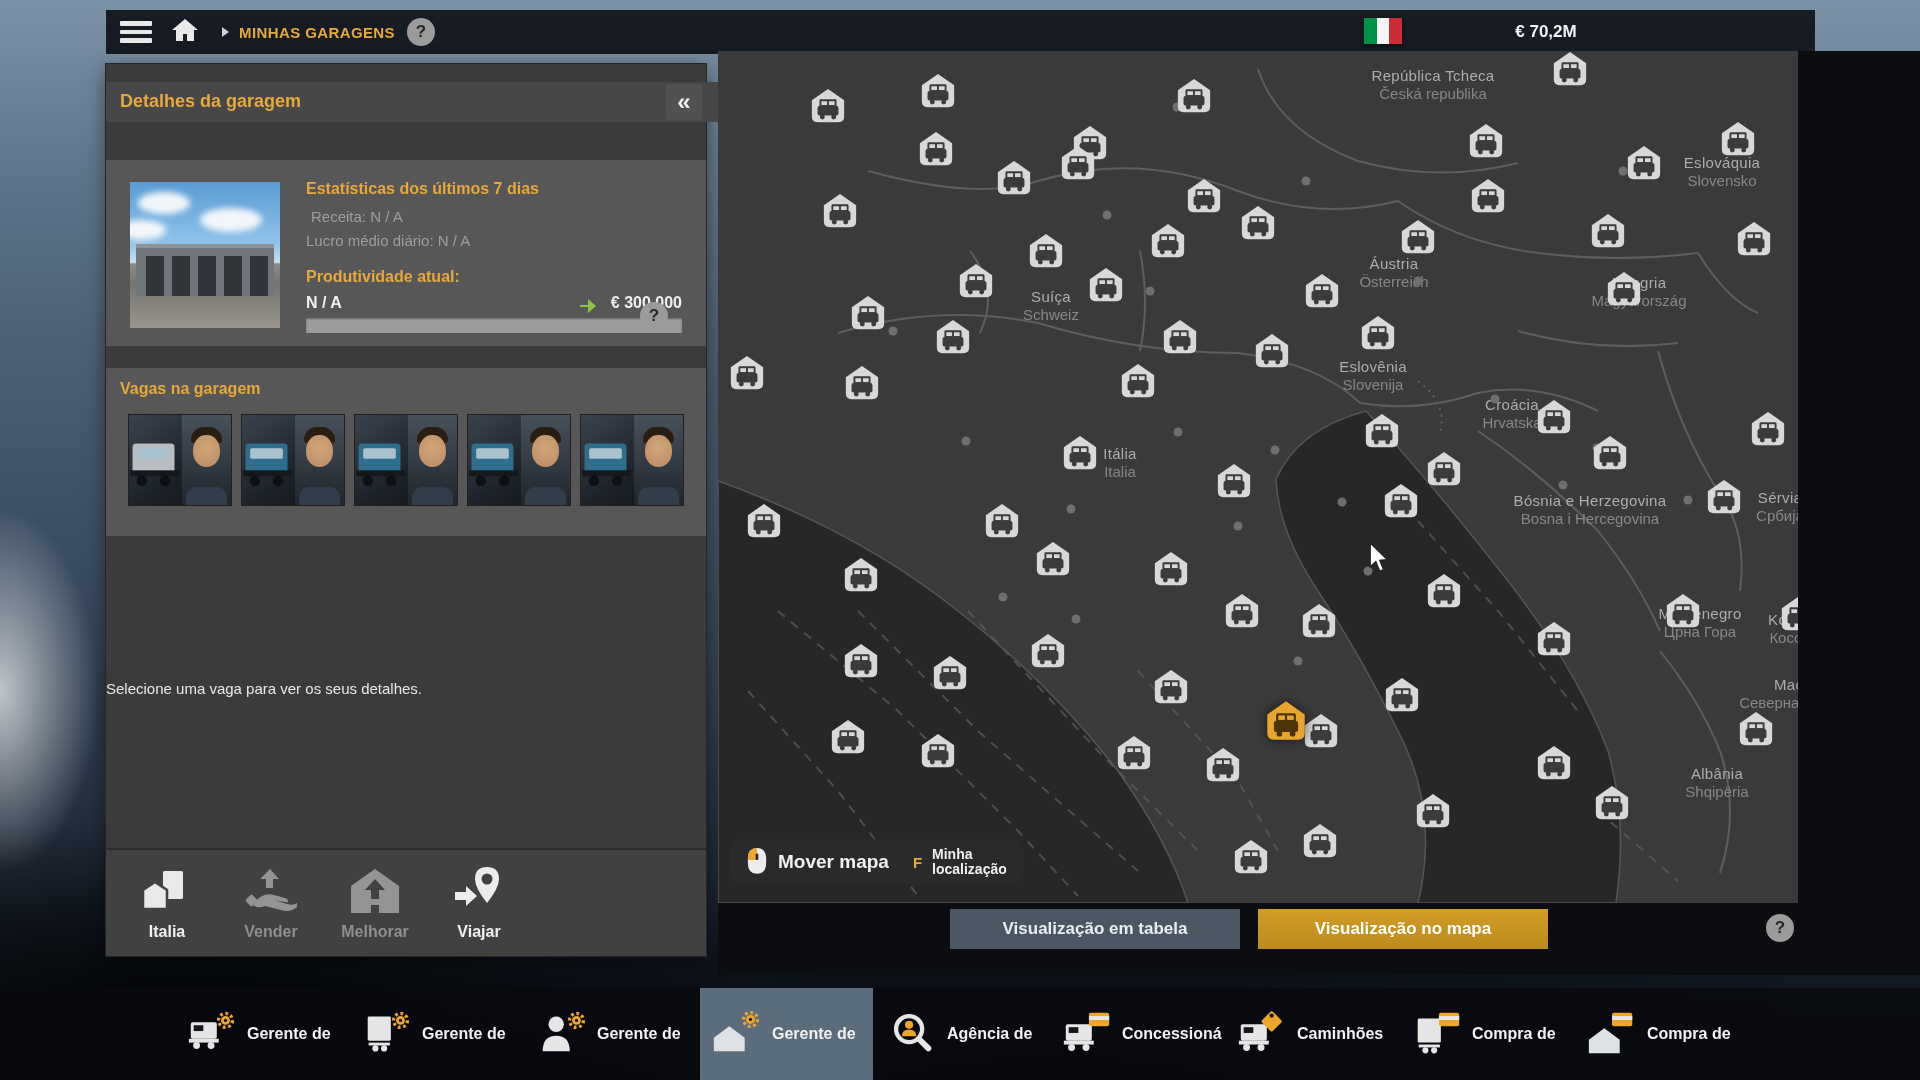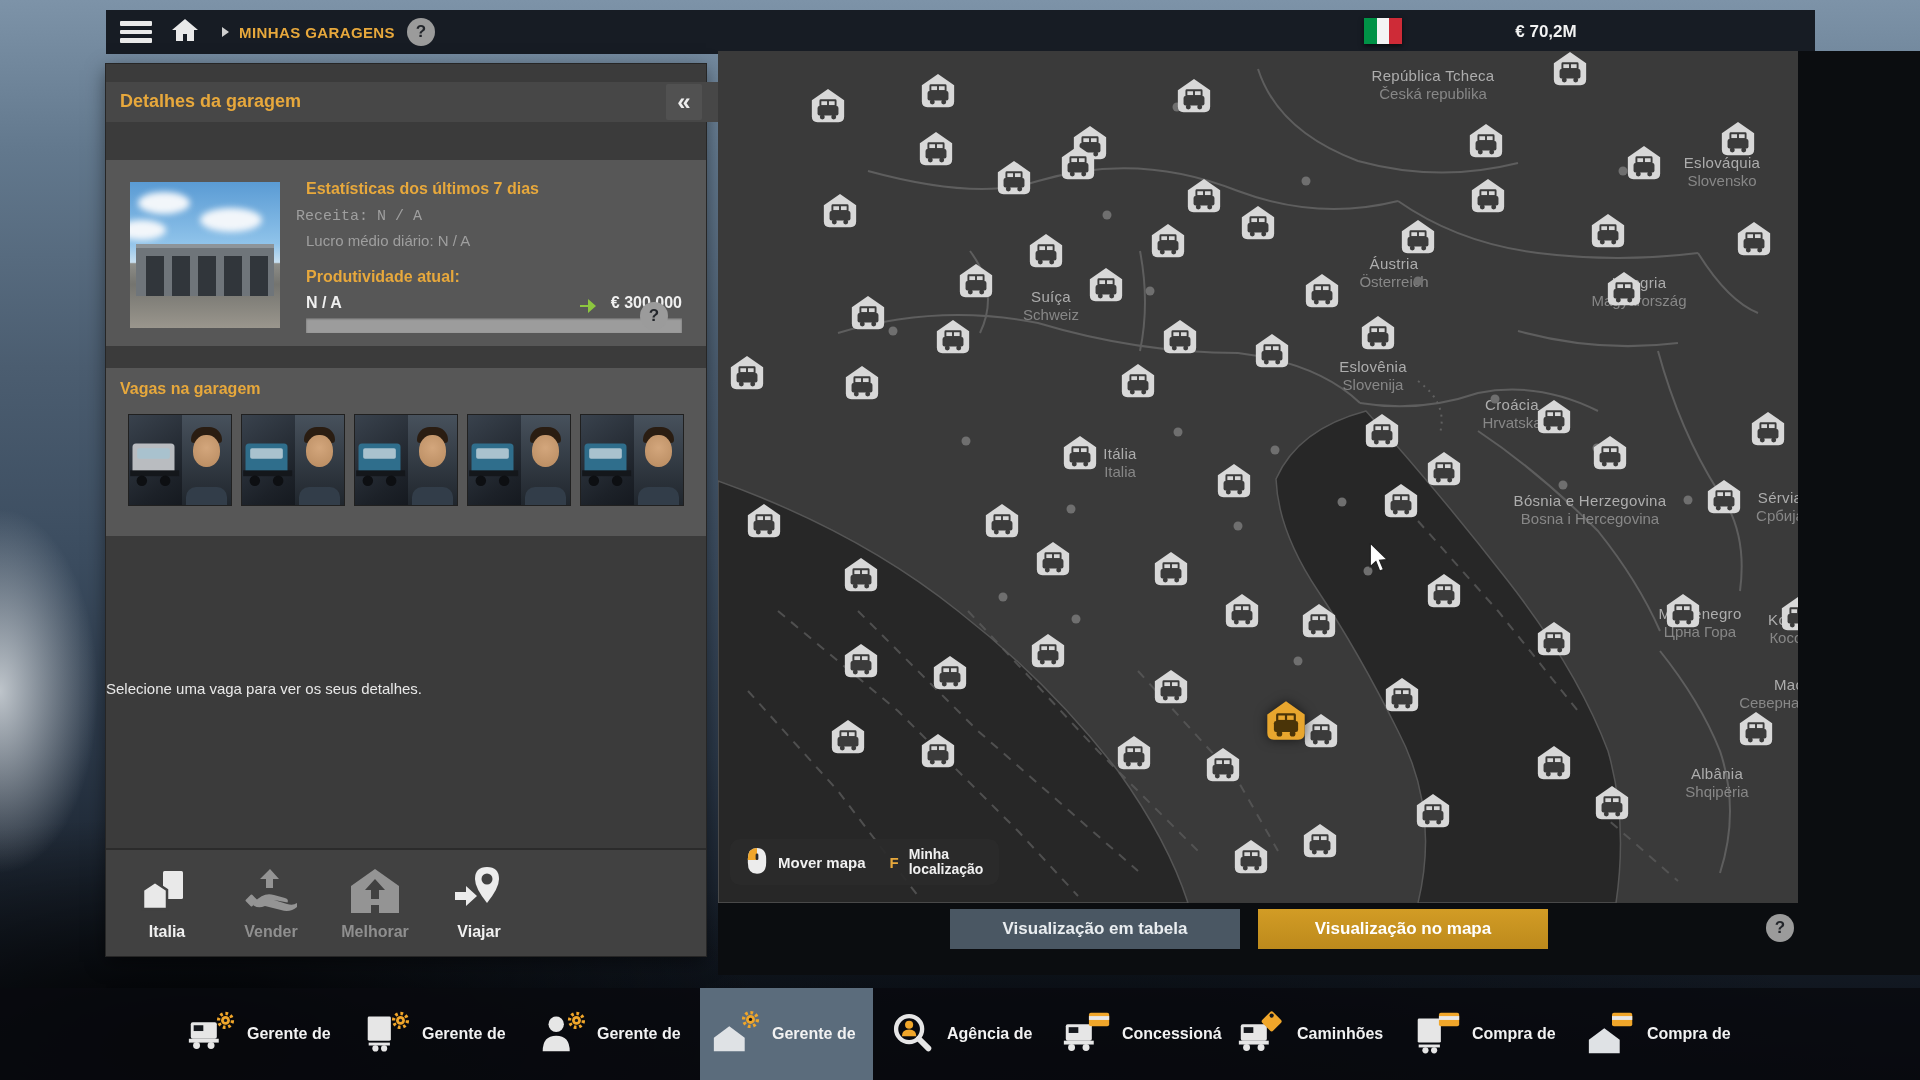--- a/index.html
+++ b/index.html
@@ -62,21 +62,21 @@
   #map-panel{left:718px;top:51px;width:1300px;height:924px;background:#0b0d10;}
   #map-viewport{left:0;top:0;width:1080px;height:852px;background:#3a3a3a;overflow:hidden;cursor:default;}
   #map-svg{position:absolute;left:0;top:0;}
   .country-label{position:absolute;transform:translate(-50%,0);text-align:center;pointer-events:none;white-space:nowrap;}
   .country-label .nm{display:block;color:#adadad;font-size:15px;letter-spacing:.3px;}
   .country-label .nt{display:block;color:#878787;font-size:15px;margin-top:1px;}
   .city-dot{position:absolute;width:9px;height:9px;border-radius:50%;background:#6f6f6f;transform:translate(-50%,-50%);}
   .g-marker{position:absolute;width:38px;height:38px;transform:translate(-50%,-50%);cursor:pointer;}
   .g-marker.selected{width:44px;height:44px;filter:drop-shadow(0 0 6px rgba(0,0,0,.6));}
   #map-move-hint{left:12px;top:788px;height:46px;background:rgba(42,42,42,.92);border-radius:10px;display:flex;align-items:center;padding:0 16px;gap:10px;}
-  #map-move-hint .hint-text{color:#f0f0f0;font-size:15px;font-weight:bold;}
+  #map-move-hint .hint-text{color:#f0f0f0;font-size:19px;font-weight:bold;}
   #map-move-hint .key{color:#e7a83c;font-size:15px;font-weight:bold;margin-left:14px;}
   #map-move-hint .loc{color:#f0f0f0;font-size:14px;font-weight:bold;line-height:15px;}
   #map-cursor{left:648px;top:492px;width:26px;height:30px;}
   #map-bottom{left:0;top:852px;width:1080px;height:72px;}
   .view-btn{position:absolute;top:6px;height:40px;display:flex;align-items:center;justify-content:center;font-size:17px;font-weight:bold;cursor:pointer;}
   #btn-table{left:232px;width:290px;background:#4a5763;color:#e9edf0;}
   #btn-map{left:540px;width:290px;background:linear-gradient(#d29c25,#bd8a1c);color:#fff;}
   #map-help{position:absolute;right:4px;top:11px;}
   
   #navbar{left:0;top:988px;width:1920px;height:92px;background:rgba(8,10,15,.82);}
@@ -125,21 +125,21 @@
         <span class="cloud" style="left:-12px;top:38px;width:48px;height:20px;"></span>
         <div class="building">
             <i style="left:10px"></i>
             <i style="left:36px"></i>
             <i style="left:62px"></i>
             <i style="left:88px"></i>
             <i style="left:114px"></i>
           </div>
       </div>
       <div class="abs stat-h" style="left:200px;top:20px;">Estatísticas dos últimos 7 dias</div>
-      <div class="abs stat-sub" style="left:190px;top:48px;font-family:Liberation Mono, monospace;">Receita: N / A</div>
+      <div class="abs stat-sub" style="left:205px;top:48px;">Receita: N / A</div>
       <div class="abs stat-sub" style="left:200px;top:72px;">Lucro médio diário: N / A</div>
       <div class="abs stat-h" style="left:200px;top:108px;">Produtividade atual:</div>
       <div id="prod-row" class="abs">
         <span id="prod-value">N / A</span>
         <span id="prod-arrow"><svg viewBox="0 0 20 18">
               <path d="M2 10 h8 V4 l8 7 -8 7 v-6 H2 Z" fill="#8cc63f"></path>
             </svg></span>
         <span id="prod-price">€ 300.000</span>
       </div>
       <div id="prod-bar" class="abs"></div>

